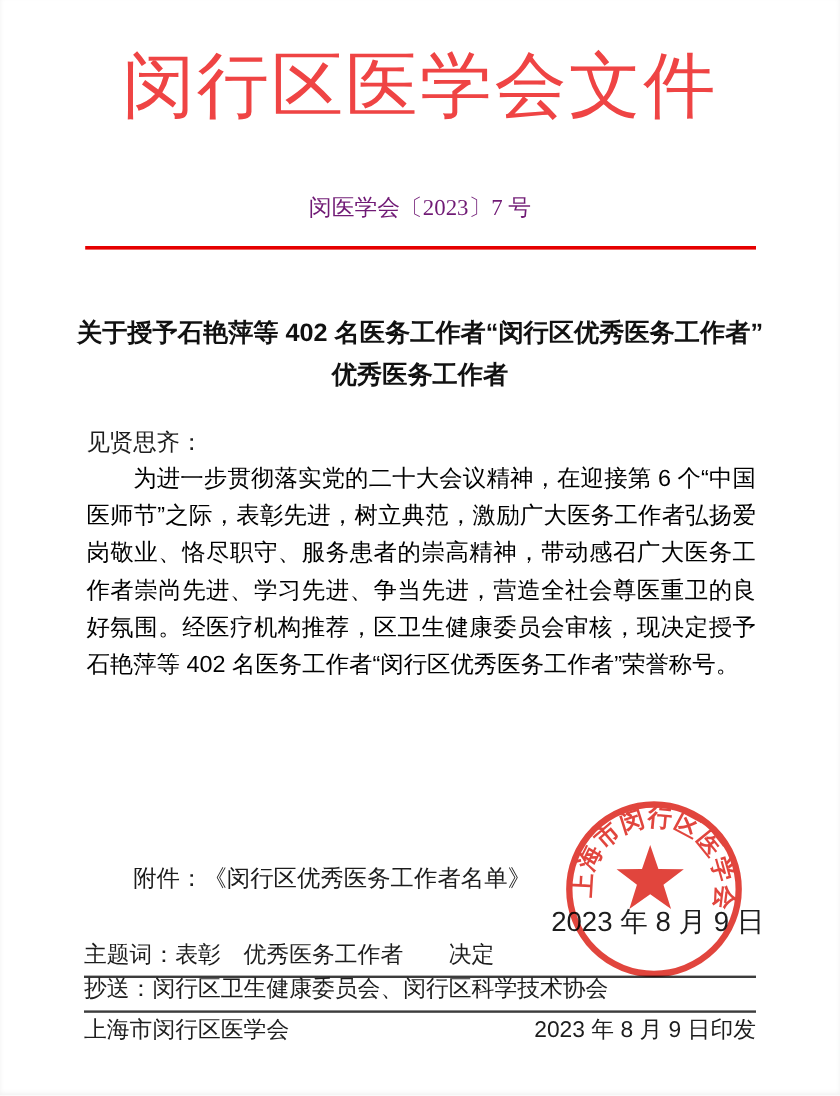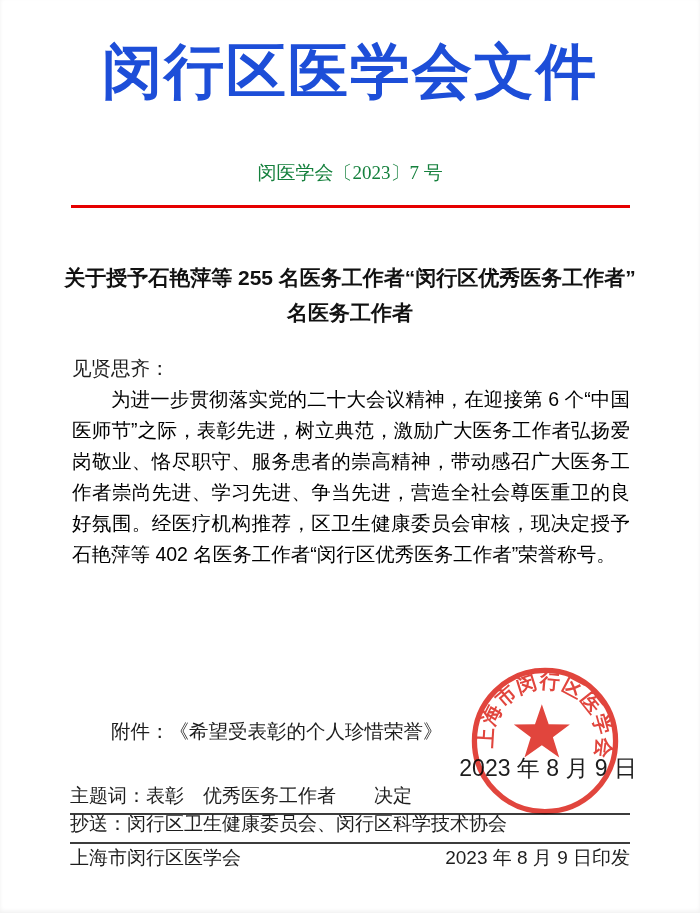--- a/index.html
+++ b/index.html
@@ -12,32 +12,32 @@
     overflow: hidden;
     font-family: "Liberation Sans", "DejaVu Sans", sans-serif;
     color: #1d1d1d;
     box-shadow: inset 0 -2px 4px rgba(0,0,0,0.06);
   }
   .header-title {
     position: absolute;
     top: 32px; left: 0; right: 0;
     text-align: center;
     font-size: 60px;
-    font-weight: 700;
+    font-weight: 400;
     letter-spacing: 2px;
-    color: #1d4ed8;
+    color: #ef4444;
     white-space: nowrap;
   }
   .doc-number {
     position: absolute;
     top: 160px; left: 0; right: 0;
     text-align: center;
     font-size: 19px;
     font-family: "Liberation Serif", "DejaVu Serif", serif;
-    color: #15803d;
+    color: #701a75;
   }
   .red-rule {
     position: absolute;
     top: 205px; left: 71px;
     width: 559px; height: 3px;
     background: #e60000;
   }
   .doc-title {
     position: absolute;
     top: 260px; left: 58px;
@@ -112,31 +112,31 @@
 
 <div class="page">
 
   <div class="header-title">闵行区医学会文件</div>
 
   <div class="doc-number">闵医学会〔2023〕7 号</div>
 
   <div class="red-rule"></div>
 
   <div class="doc-title">
-    <div>关于授予石艳萍等 255 名医务工作者“闵行区优秀医务工作者”</div>
-    <div>名医务工作者</div>
+    <div>关于授予石艳萍等 402 名医务工作者“闵行区优秀医务工作者”</div>
+    <div>优秀医务工作者</div>
   </div>
 
   <div class="salutation">见贤思齐：</div>
 
   <div class="body-text">
     <p>为进一步贯彻落实党的二十大会议精神，在迎接第 6 个“中国医师节”之际，表彰先进，树立典范，激励广大医务工作者弘扬爱岗敬业、恪尽职守、服务患者的崇高精神，带动感召广大医务工作者崇尚先进、学习先进、争当先进，营造全社会尊医重卫的良好氛围。经医疗机构推荐，区卫生健康委员会审核，现决定授予石艳萍等 402 名医务工作者“闵行区优秀医务工作者”荣誉称号。</p>
   </div>
 
-  <div class="attachment">附件：《希望受表彰的个人珍惜荣誉》</div>
+  <div class="attachment">附件：《闵行区优秀医务工作者名单》</div>
 
   <div class="doc-date">2023 年 8 月 9 日</div>
 
   <svg class="seal" viewBox="0 0 150 150" xmlns="http://www.w3.org/2000/svg" aria-hidden="true">
     <defs>
       <path id="sealarc" d="M 25.8 83.7 A 50 50 0 1 1 124.2 83.7" fill="none"></path>
     </defs>
     <circle cx="75" cy="75" r="67" fill="none" stroke="#dd2b22" stroke-width="5"></circle>
     <polygon fill="#dd2b22" points="72,40 78.5,59.1 98.6,59.3 82.5,71.4 88.5,90.7 72,79 55.5,90.7 61.5,71.4 45.4,59.3 65.5,59.1"></polygon>
     <text font-size="19" font-weight="700" fill="#dd2b22" letter-spacing="1" font-family="Liberation Sans, DejaVu Sans, sans-serif">

